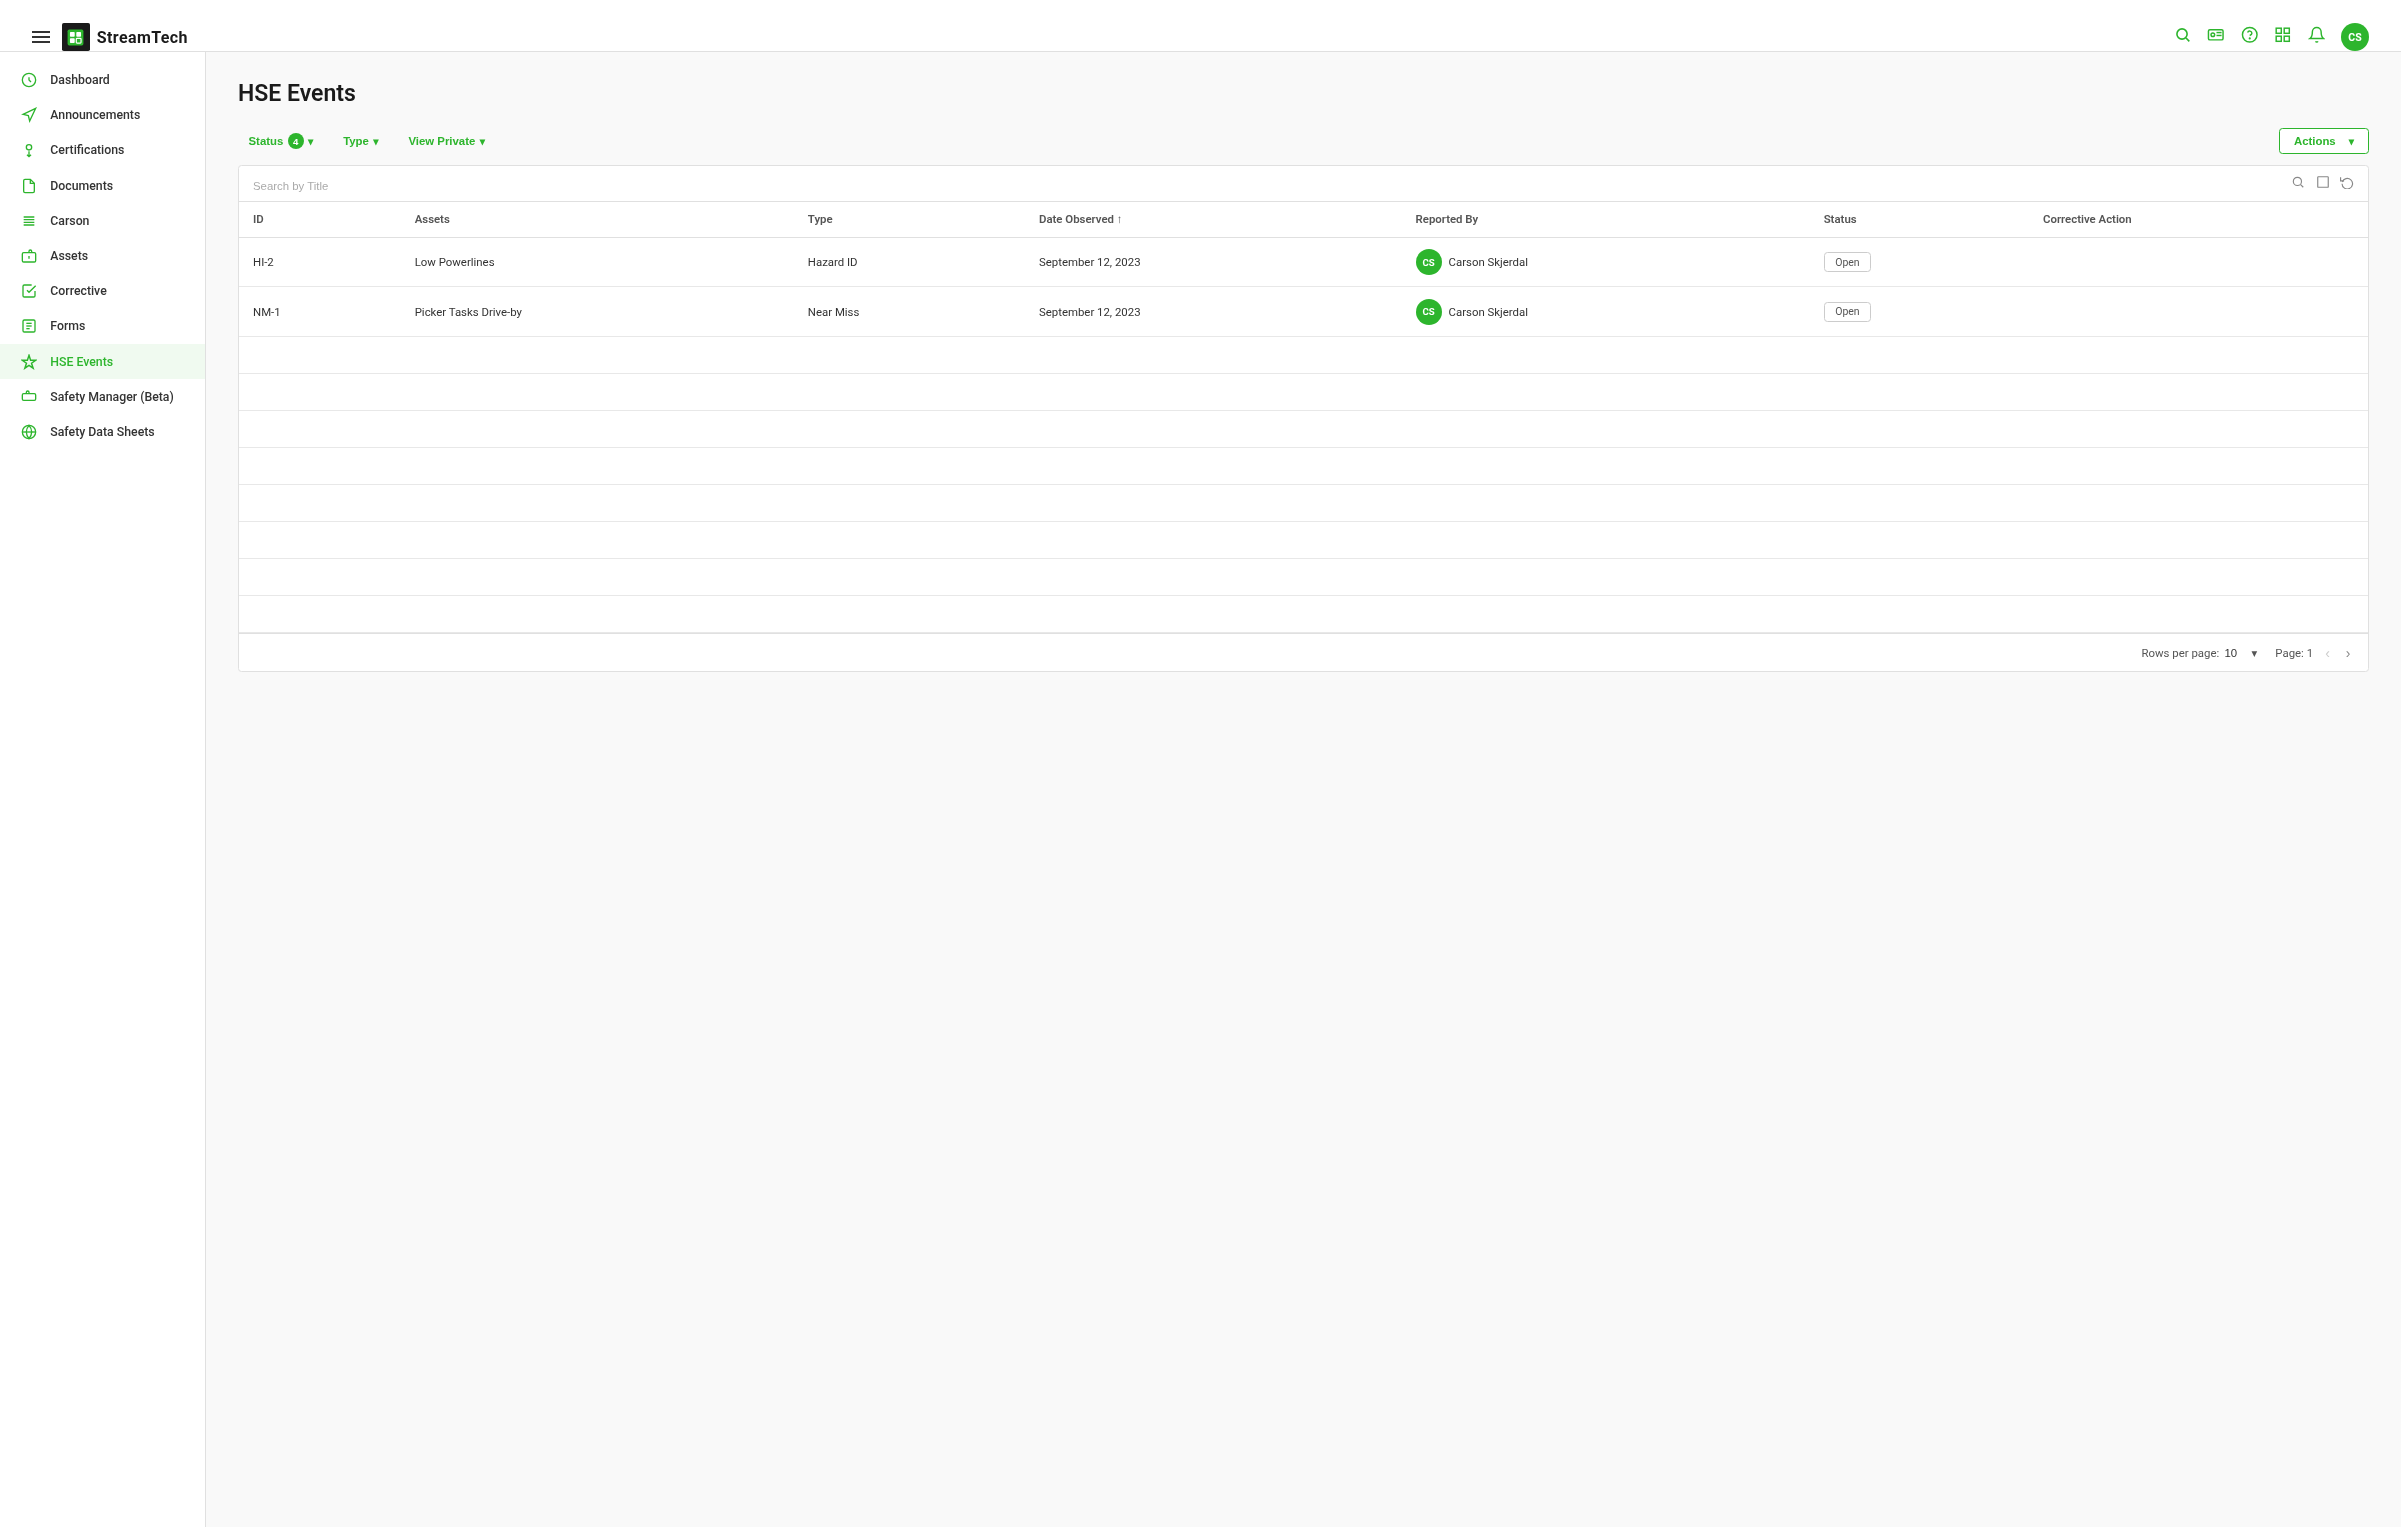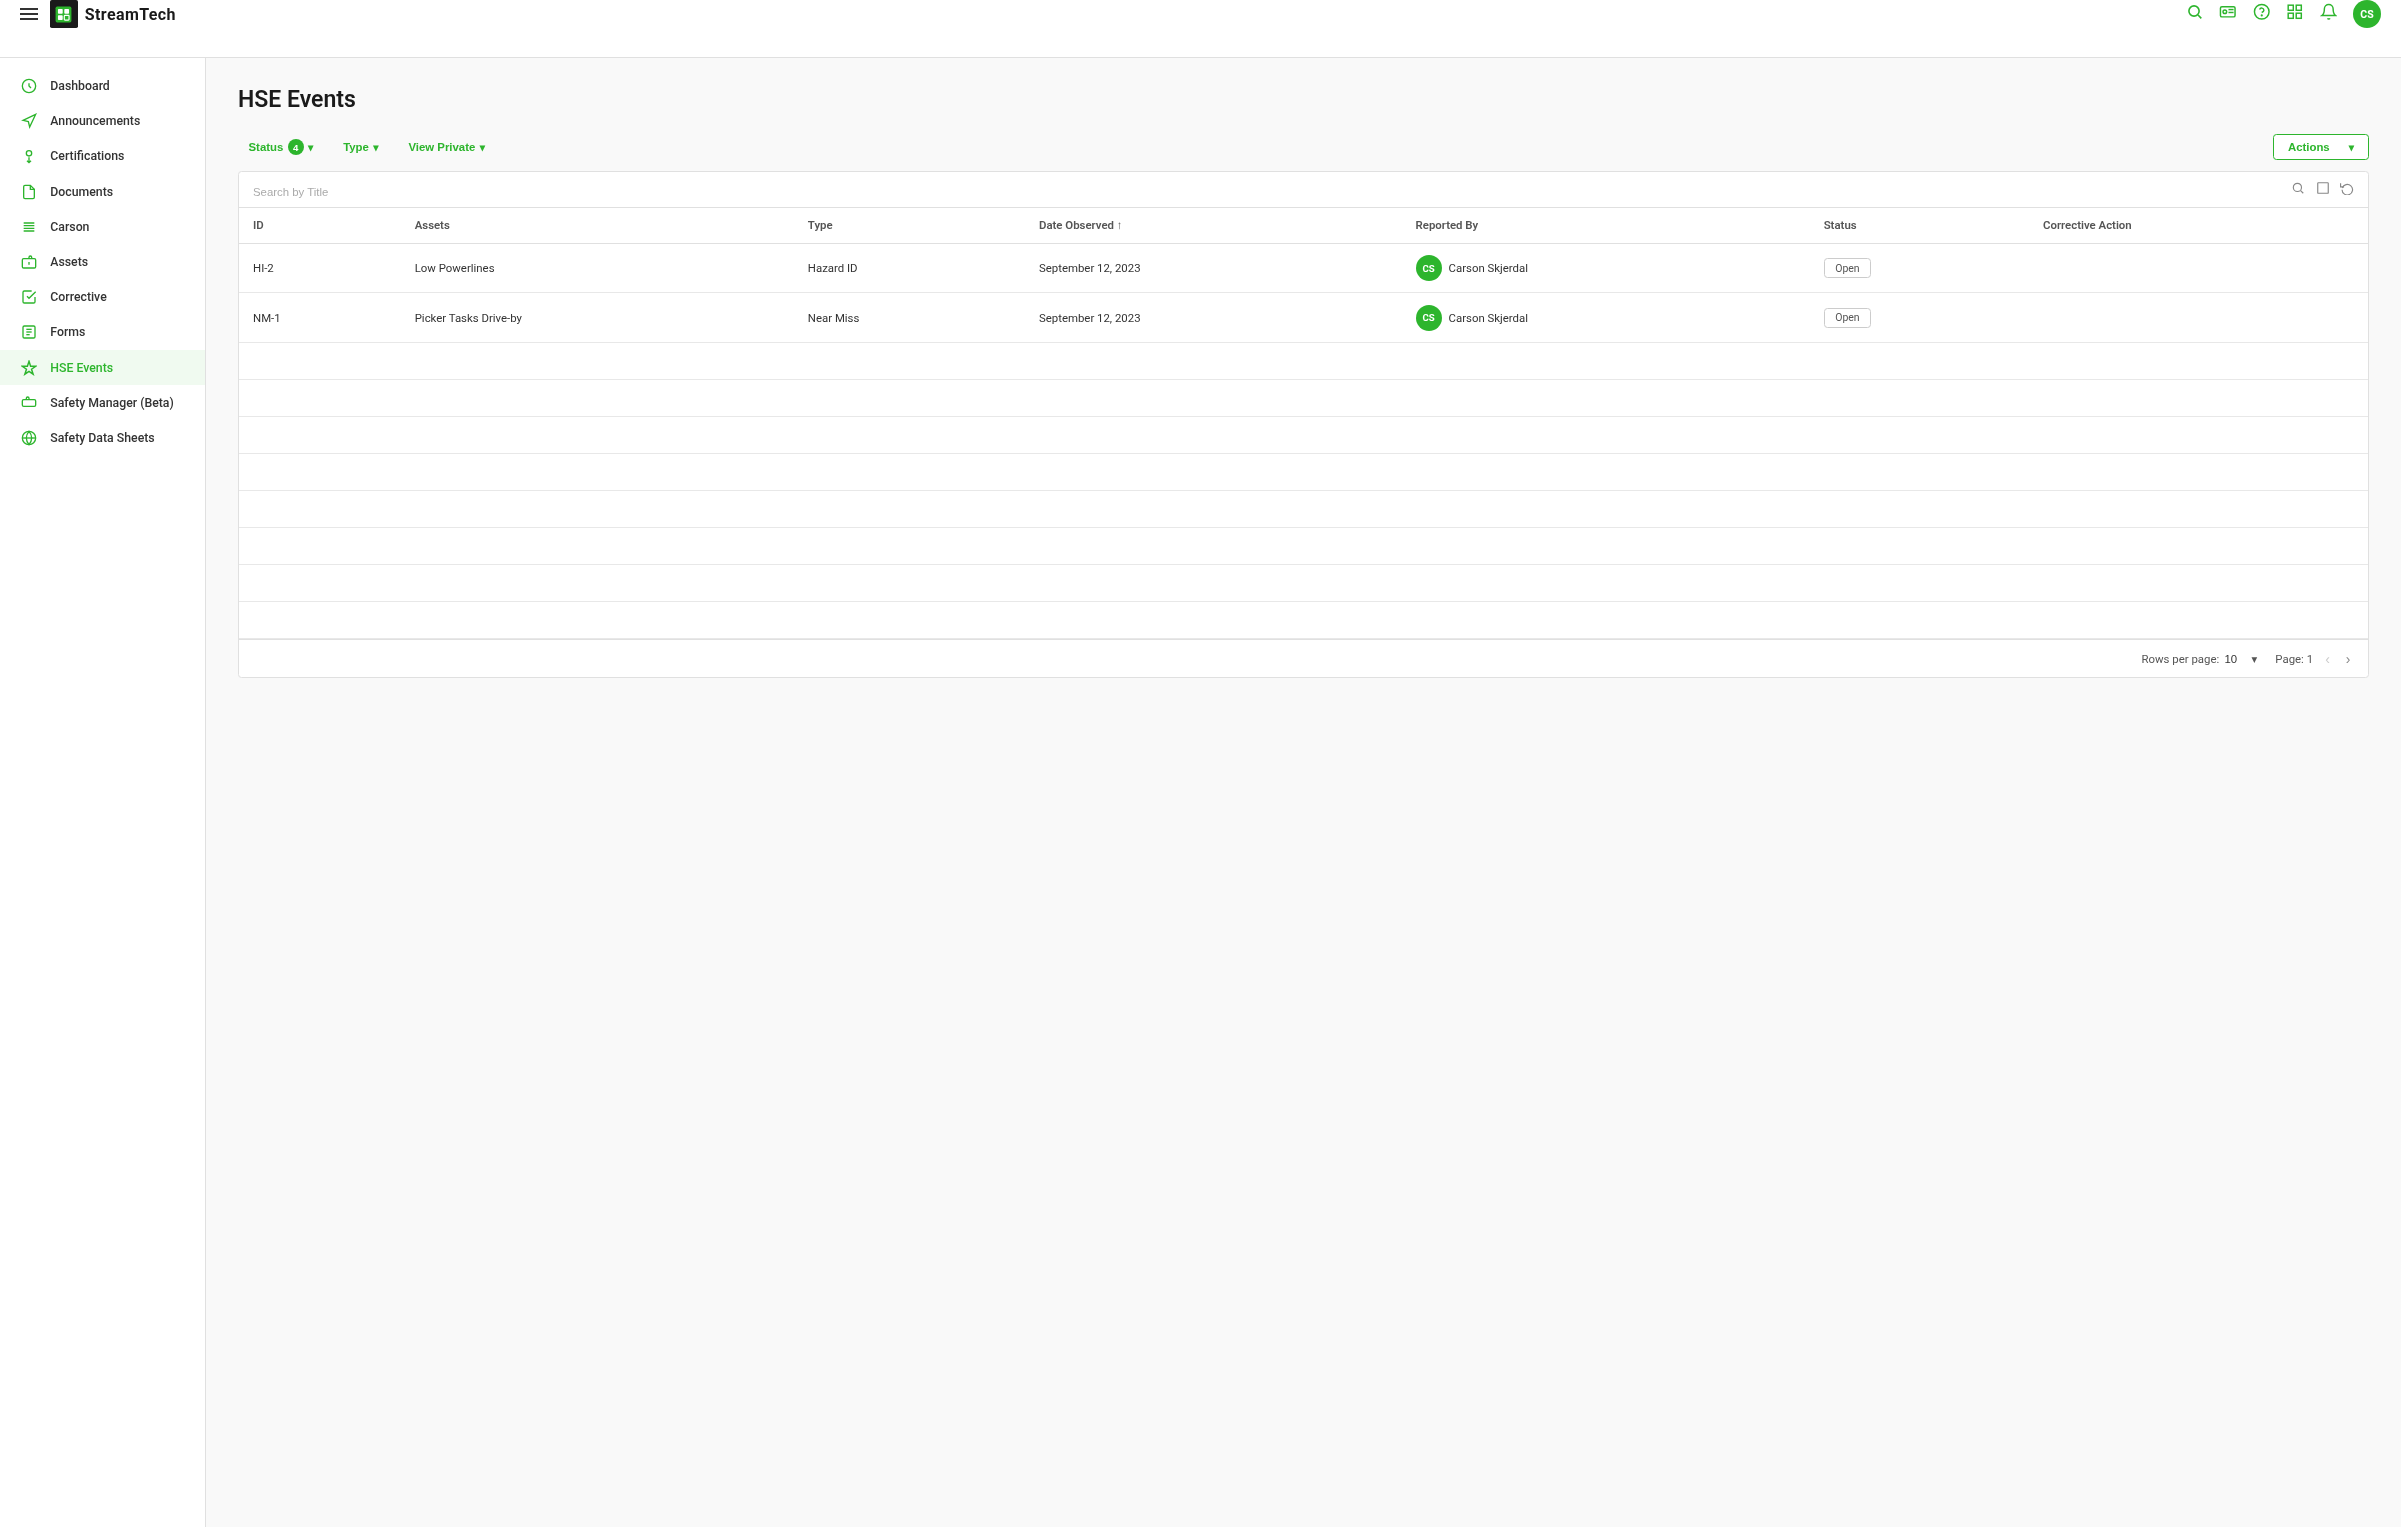--- a/index.html
+++ b/index.html
@@ -2,25 +2,25 @@
 <html style="font-size:14px"><head>
   <meta charset="utf-8">
   <style>
     * { box-sizing: border-box; margin: 0; padding: 0; }
     body { font-family: -apple-system, BlinkMacSystemFont, 'Segoe UI', Roboto, sans-serif; background: #f5f5f5; display: flex; flex-direction: column; height: 100vh; overflow: hidden; }
 
     
     .topnav {
       background: #fff;
       border-bottom: 0.9px solid #e0e0e0;
-      height: 58px;
+      height: 52px;
       display: flex;
-      align-items: flex-start;
+      align-items: flex-end;
       justify-content: space-between;
-      padding: 0 20px;
+      padding: 0 32px;
       flex-shrink: 0;
       z-index: 100;
     }
     .topnav-left { display: flex; align-items: center; gap: 12.3px; }
     .hamburger-icon { display: flex; flex-direction: column; gap: 3.5px; cursor: pointer; }
     .hamburger-icon span { display: block; width: 17.5px; height: 1.8px; background: #333; }
     .logo-area { display: flex; align-items: center; gap: 7px; }
     .logo-box {
       width: 28px; height: 28px;
       background: #1a1a1a;
@@ -94,21 +94,21 @@
       cursor: pointer;
       border-radius: 3.5px;
     }
     .filter-btn .badge {
       background: #2db52d; color: #fff;
       border-radius: 50%; width: 16px; height: 16px;
       display: flex; align-items: center; justify-content: center;
       font-size: 9.6px; font-weight: 700;
     }
     .actions-btn {
-      display: flex; align-items: center; gap: 19px;
+      display: flex; align-items: center; gap: 13px;
       padding: 6.1px 14px;
       border: 1.8px solid #2db52d; background: #fff;
       color: #2db52d; font-size: 11.4px; font-weight: 600;
       cursor: pointer; border-radius: 3.5px;
     }
 
     
     .table-card {
       background: #fff;
       border: 0.9px solid #e0e0e0;

